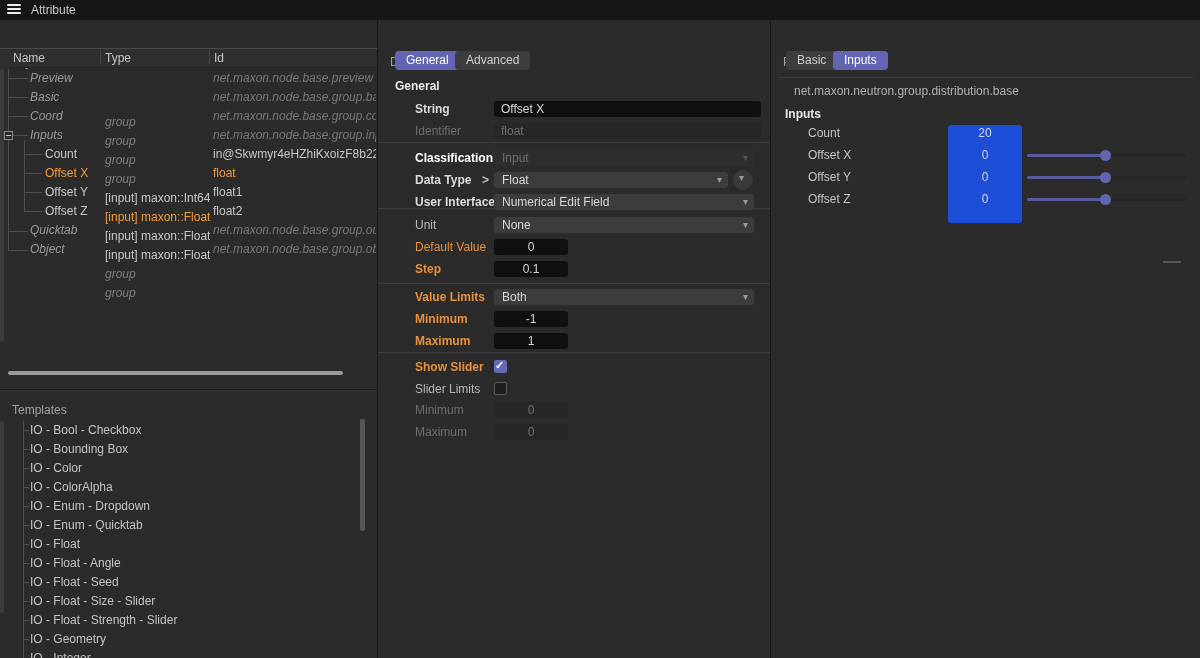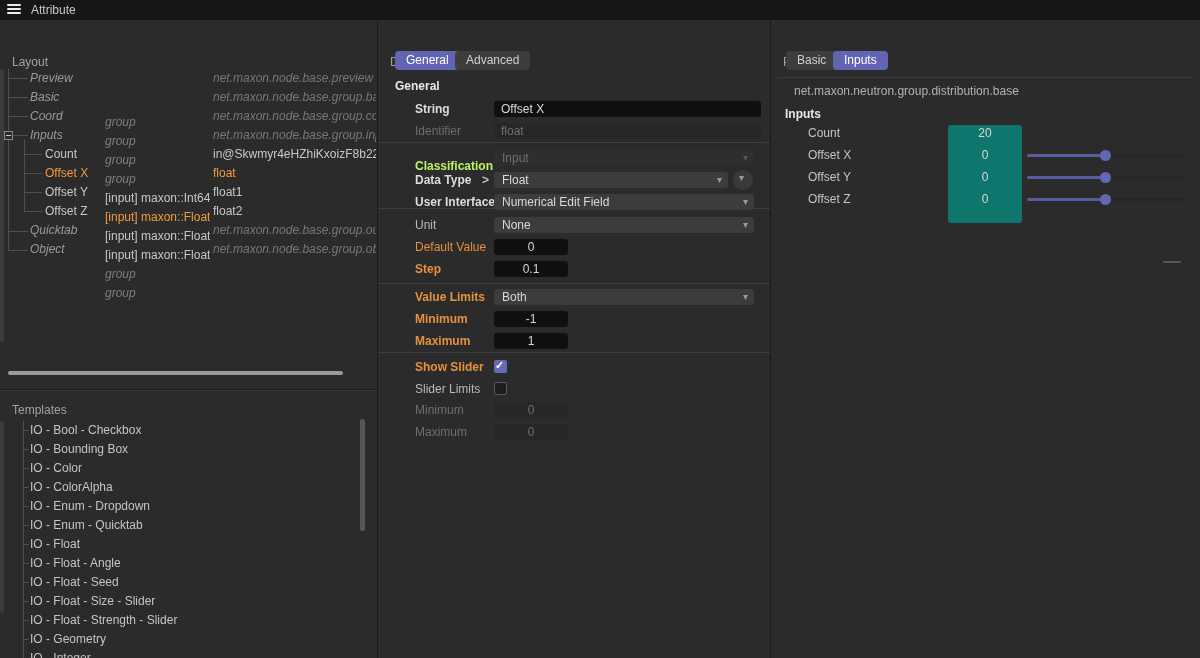--- a/index.html
+++ b/index.html
@@ -54,21 +54,21 @@
   .tab{position:absolute;top:31px;height:19px;line-height:19px;padding:0 11px;border-radius:4px;
        background:#3d3d3d;color:#cfcfcf;cursor:pointer;}
   .tab.active{background:#6165b2;color:#ffffff;}
   .sect{position:absolute;font-weight:bold;color:#e8e8e8;}
   .drow{position:absolute;left:0;width:100%;height:17px;}
   .dlabel{position:absolute;left:37px;top:0;line-height:16px;color:#b9b9b9;white-space:nowrap;}
   .dlabel.bold{font-weight:bold;color:#dcdcdc;}
   .dlabel.orange{color:#e6913e;}
   .dlabel.orange.bold{color:#e6913e;font-weight:bold;}
   .dlabel.dis{color:#6e6e6e;}
-  .dlabel.dis.semibold{font-weight:bold;color:#bef264;margin-top:8px;}
+  .dlabel.dis.semibold{font-weight:bold;color:#ffffff;}
   .field{position:absolute;top:0;height:16px;line-height:16px;background:#101010;border-radius:3px;
          color:#d8d8d8;white-space:nowrap;overflow:hidden;cursor:text;}
   .field.wide{left:116px;width:260px;padding-left:7px;}
   .field.num{left:116px;width:74px;text-align:center;}
   .field.disabled{background:#272727;color:#6f6f6f;cursor:default;}
   .drop{position:absolute;top:0;height:16px;line-height:16px;background:#3c3c3c;border-radius:3px;
         color:#d8d8d8;padding-left:8px;white-space:nowrap;overflow:hidden;cursor:pointer;}
   .drop.wide{left:116px;width:252px;}
   .drop.dt{left:116px;width:226px;}
   .drop .arrow{position:absolute;right:6px;top:0;color:#9a9a9a;font-size:10px;}
@@ -81,21 +81,21 @@
   .mdivider{position:absolute;left:0;width:392px;height:1px;background:#3e3e3e;}
   .checkbox{position:absolute;left:116px;top:1px;width:13px;height:13px;border-radius:2px;cursor:pointer;}
   .checkbox.checked{background:#666ab4;}
   .checkbox.checked .check{position:absolute;left:1px;top:-1px;color:#ffffff;font-size:11px;font-weight:bold;}
   .checkbox.unchecked{background:#1e1e1e;border:1px solid #5a5a5a;box-sizing:border-box;}
   
   .rdivider{position:absolute;left:7px;top:57px;width:415px;height:1px;background:#3c3c3c;}
   .nodeid{position:absolute;left:23px;top:64px;color:#b2b2b2;white-space:nowrap;}
   .prow{position:absolute;left:0;width:100%;height:17px;}
   .plabel{position:absolute;left:37px;top:0;line-height:16px;color:#c4c4c4;white-space:nowrap;}
-  .pfield{position:absolute;left:177px;top:0;width:74px;height:32px;line-height:16px;background:#0f766e;
+  .pfield{position:absolute;left:177px;top:0;width:74px;height:32px;line-height:16px;background:#1d4ed8;
           border-radius:3px;color:#d8d8d8;text-align:center;cursor:text;}
   .slider{position:absolute;left:256px;top:0;width:159px;height:16px;cursor:pointer;}
   .slider .track{position:absolute;left:0;top:7px;width:159px;height:3px;background:#262626;border-radius:2px;}
   .slider .fill{position:absolute;left:0;top:7px;width:76px;height:3px;background:#585c9f;border-radius:2px;}
   .slider .knob{position:absolute;left:73px;top:3px;width:11px;height:11px;border-radius:50%;background:#6267b2;}
   .dash{position:absolute;left:392px;top:241px;width:18px;height:2px;background:#565656;}
 </style>
 </head>
 <body>
 
@@ -104,20 +104,27 @@
       <span></span>
       <span></span>
       <span></span>
     </div>
   <div class="title">Attribute</div>
 </div>
 
 <div class="panel left">
   <div class="phead">Layout</div>
 
+  <div class="thead">
+    <span class="th-name">Name</span>
+    <span class="th-type">Type</span>
+    <span class="th-id">Id</span>
+    <span class="colsep" style="left:100px"></span>
+    <span class="colsep" style="left:209px"></span>
+  </div>
 
   <div class="tree">
 
     <div class="cl" style="left:8px;top:0;width:1px;height:181px"></div>
     <div class="cl" style="left:8px;top:9px;width:20px;height:1px"></div>
     <div class="cl" style="left:8px;top:28px;width:20px;height:1px"></div>
     <div class="cl" style="left:8px;top:47px;width:20px;height:1px"></div>
     <div class="cl" style="left:13px;top:66px;width:15px;height:1px"></div>
     <div class="cl" style="left:8px;top:162px;width:20px;height:1px"></div>
     <div class="cl" style="left:8px;top:181px;width:20px;height:1px"></div>

